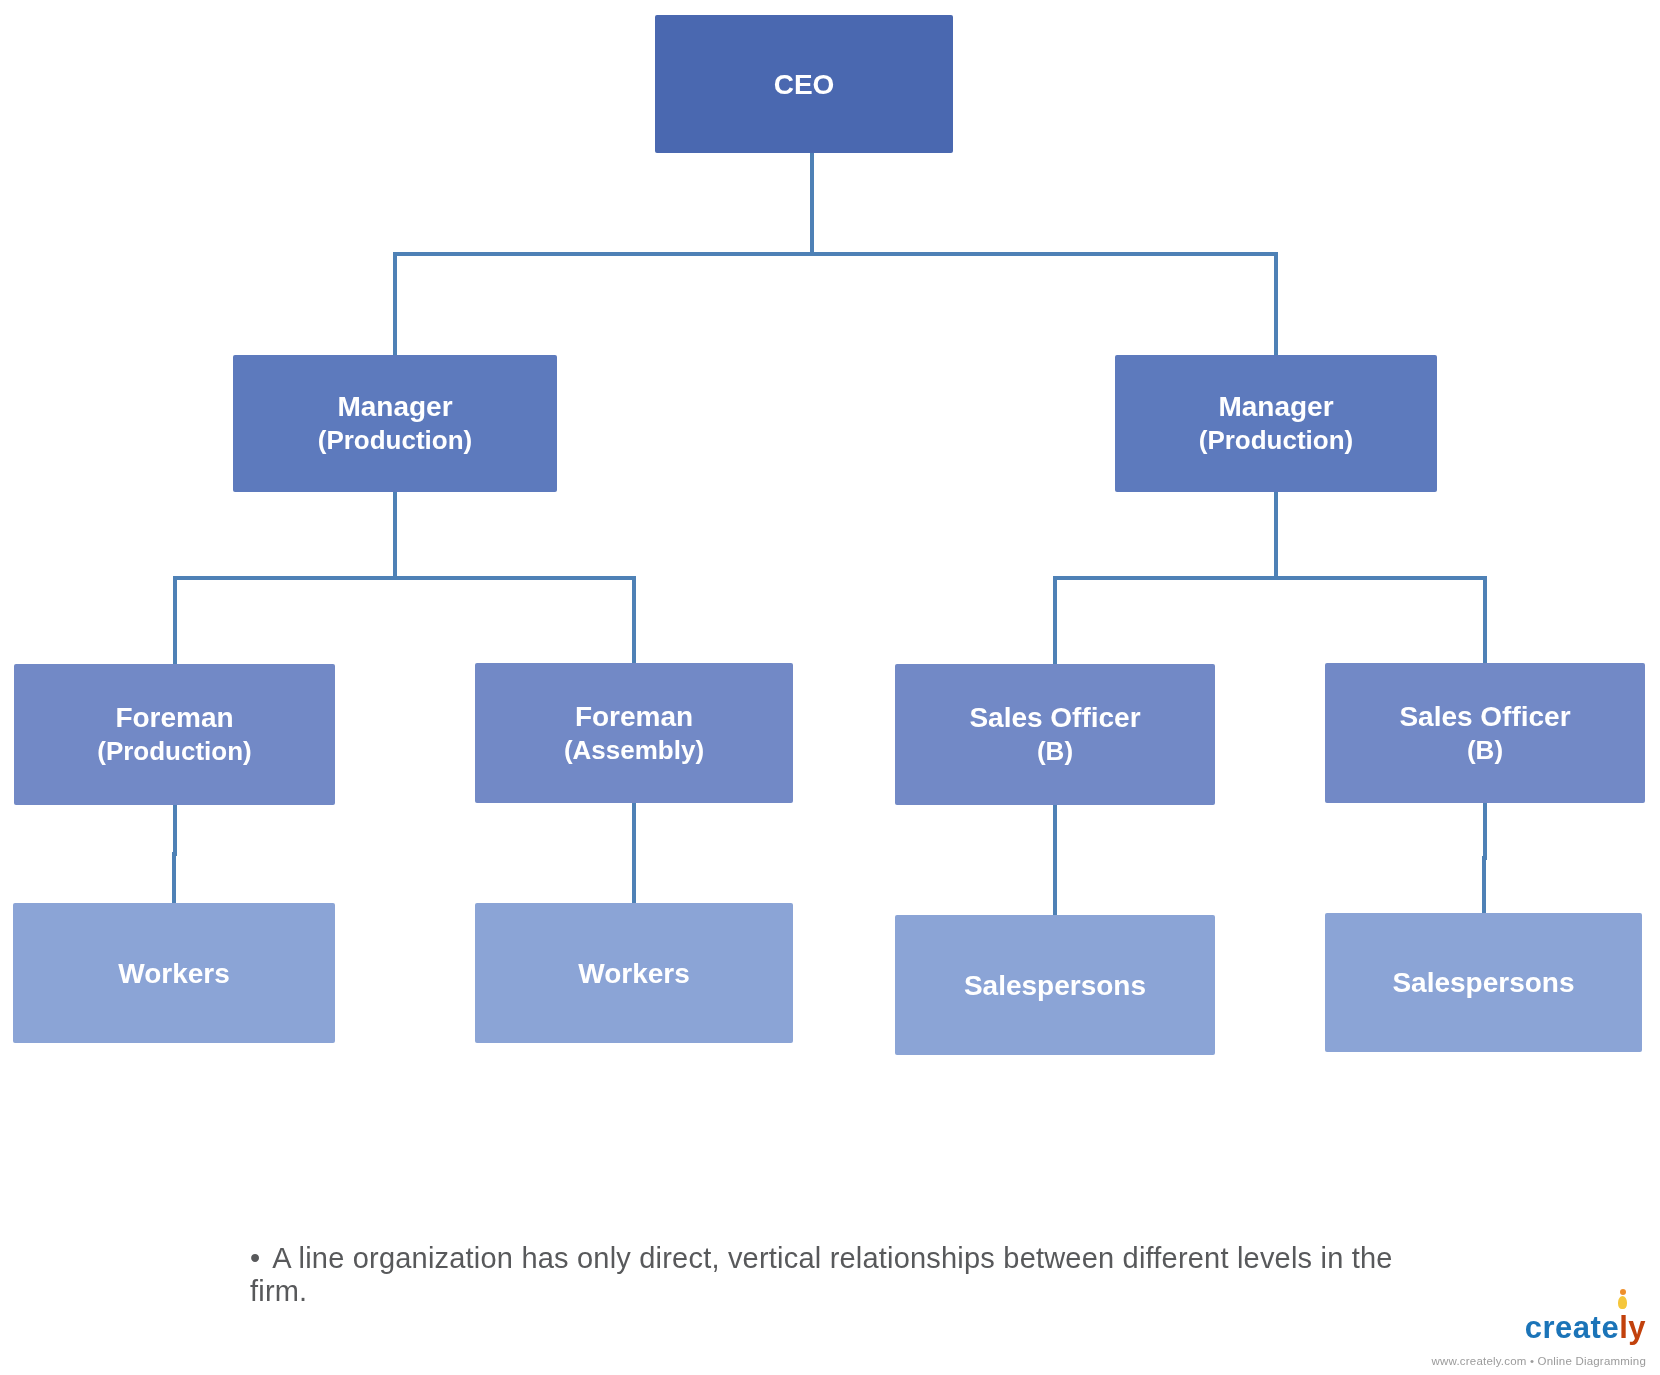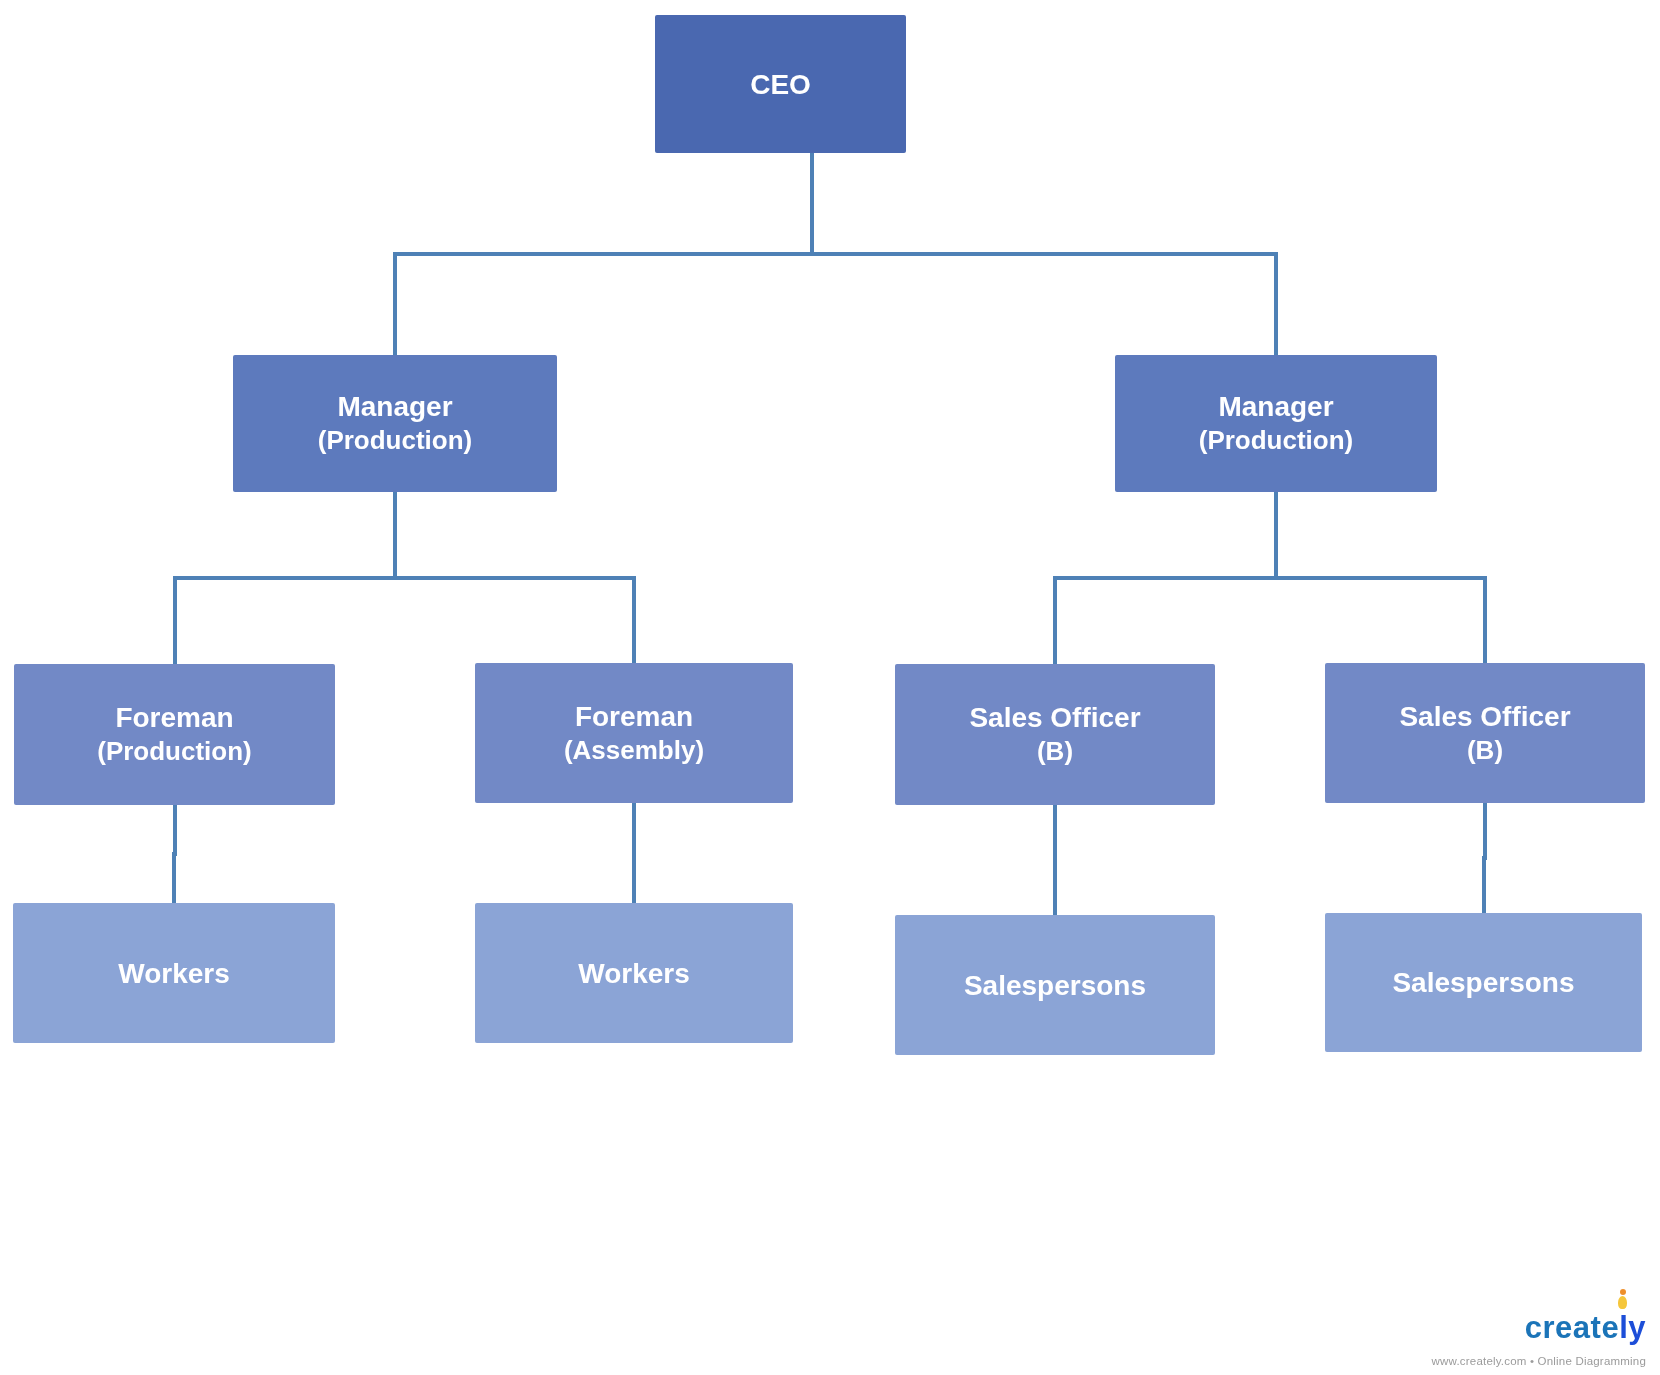--- a/index.html
+++ b/index.html
@@ -58,21 +58,21 @@
     text-align: right;
   }
   #logo-row {
     font-size: 31px;
     font-weight: 700;
     letter-spacing: 0.5px;
     line-height: 1;
     display: inline-block;
   }
   #logo-create { color: #1b74b8; text-align: right; }
-  #logo-ly { color: #1d4ed8; position: relative; display: inline-block; }
+  #logo-ly { color: #c2410c; position: relative; display: inline-block; }
   #bulb {
     position: absolute;
     left: -1px;
     top: -16px;
     width: 9px;
     height: 13px;
     background: #f5c63c;
     border-radius: 50% 50% 42% 42%;
   }
   #bulb-dot {
@@ -89,20 +89,23 @@
     font-size: 11.5px;
     color: #9b9b9b;
     letter-spacing: 0.2px;
   }
 </style>
 </head>
 <body>
 
 <div id="canvas">
 
+  <div id="note">
+    <span class="bullet">•</span><span>A line organization has only direct, vertical relationships between different levels in the firm.</span>
+  </div>
 
   <div id="branding">
     <span id="logo-row">
       <span id="logo-create">create</span><span id="logo-ly"><span>ly</span><span id="bulb"></span><span id="bulb-dot"></span></span>
     </span>
     <div id="tagline">www.creately.com • Online Diagramming</div>
   </div>
 
 <div class="conn" style="left: 809.5px; top: 153px; width: 4px; height: 103px; background: rgb(78, 129, 182);"></div>
     <div class="conn" style="left: 393px; top: 252px; width: 420.5px; height: 4px; background: rgb(78, 129, 182);"></div>
@@ -124,21 +127,21 @@
     <div class="conn" style="left: 1483px; top: 576px; width: 4px; height: 87px; background: rgb(78, 129, 182);"></div>
     <div class="conn" style="left: 172.5px; top: 805px; width: 4px; height: 51px; background: rgb(78, 129, 182);"></div>
     <div class="conn" style="left: 172px; top: 852px; width: 4px; height: 51px; background: rgb(78, 129, 182);"></div>
     <div class="conn" style="left: 632px; top: 803px; width: 4px; height: 52px; background: rgb(78, 129, 182);"></div>
     <div class="conn" style="left: 632px; top: 851px; width: 4px; height: 52px; background: rgb(78, 129, 182);"></div>
     <div class="conn" style="left: 1053px; top: 805px; width: 4px; height: 57px; background: rgb(78, 129, 182);"></div>
     <div class="conn" style="left: 1053px; top: 858px; width: 4px; height: 57px; background: rgb(78, 129, 182);"></div>
     <div class="conn" style="left: 1483px; top: 803px; width: 4px; height: 57px; background: rgb(78, 129, 182);"></div>
     <div class="conn" style="left: 1481.5px; top: 856px; width: 5.5px; height: 4px; background: rgb(78, 129, 182);"></div>
     <div class="conn" style="left: 1481.5px; top: 856px; width: 4px; height: 57px; background: rgb(78, 129, 182);"></div>
-    <div class="org-node" style="left: 655px; top: 15px; width: 251px; height: 138px; background: rgb(74, 104, 176); color: rgb(255, 255, 255);">
+    <div class="org-node" style="left: 655px; top: 15px; width: 298px; height: 138px; background: rgb(74, 104, 176); color: rgb(255, 255, 255);">
       <div class="label">CEO</div>
     </div>
     <div class="org-node" style="left: 233px; top: 355px; width: 324px; height: 137px; background: rgb(93, 122, 189); color: rgb(255, 255, 255);">
       <div class="label">Manager</div>
       <div class="sublabel">(Production)</div>
     </div>
     <div class="org-node" style="left: 1115px; top: 355px; width: 322px; height: 137px; background: rgb(93, 122, 189); color: rgb(255, 255, 255);">
       <div class="label">Manager</div>
       <div class="sublabel">(Production)</div>
     </div>

